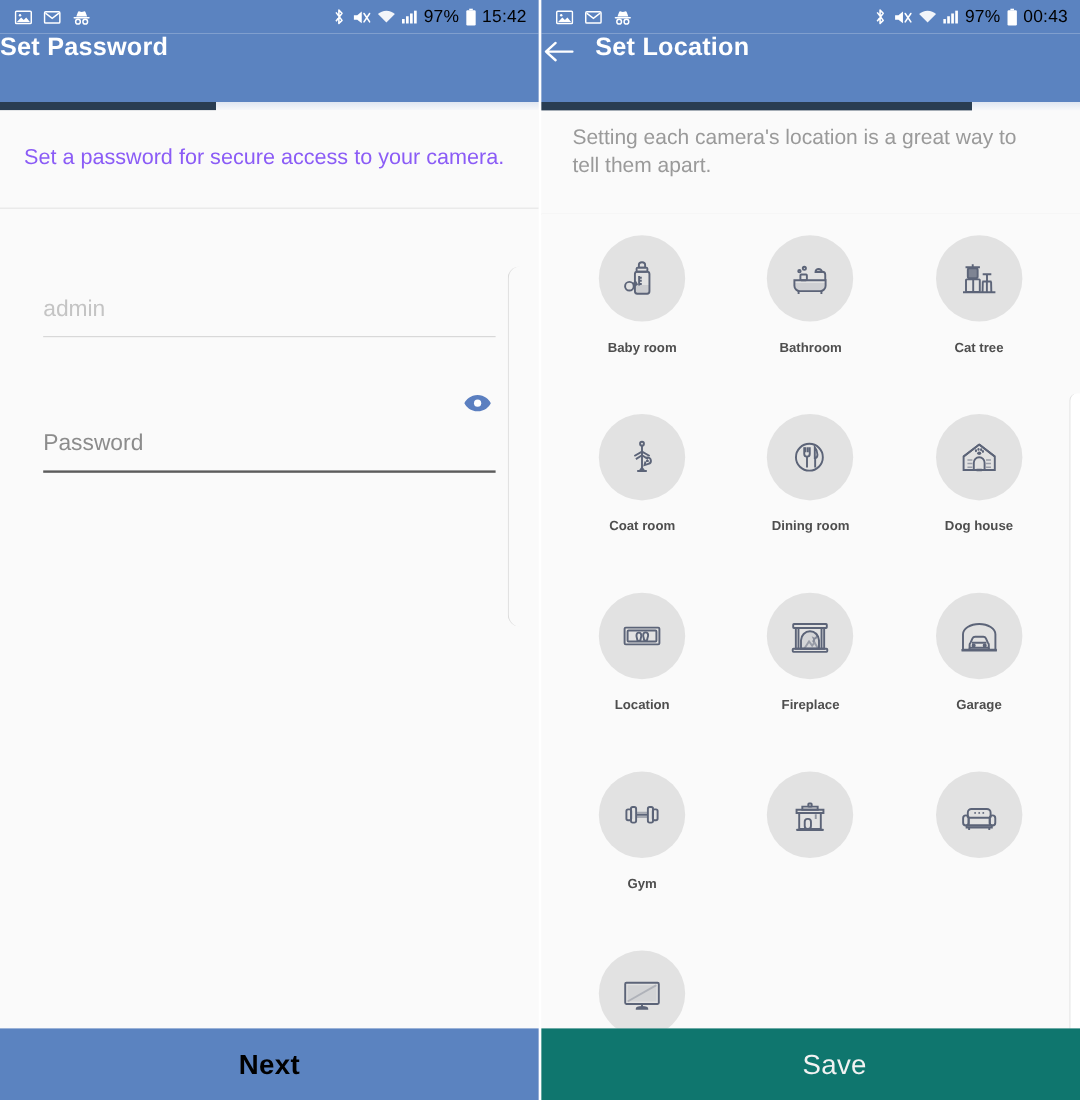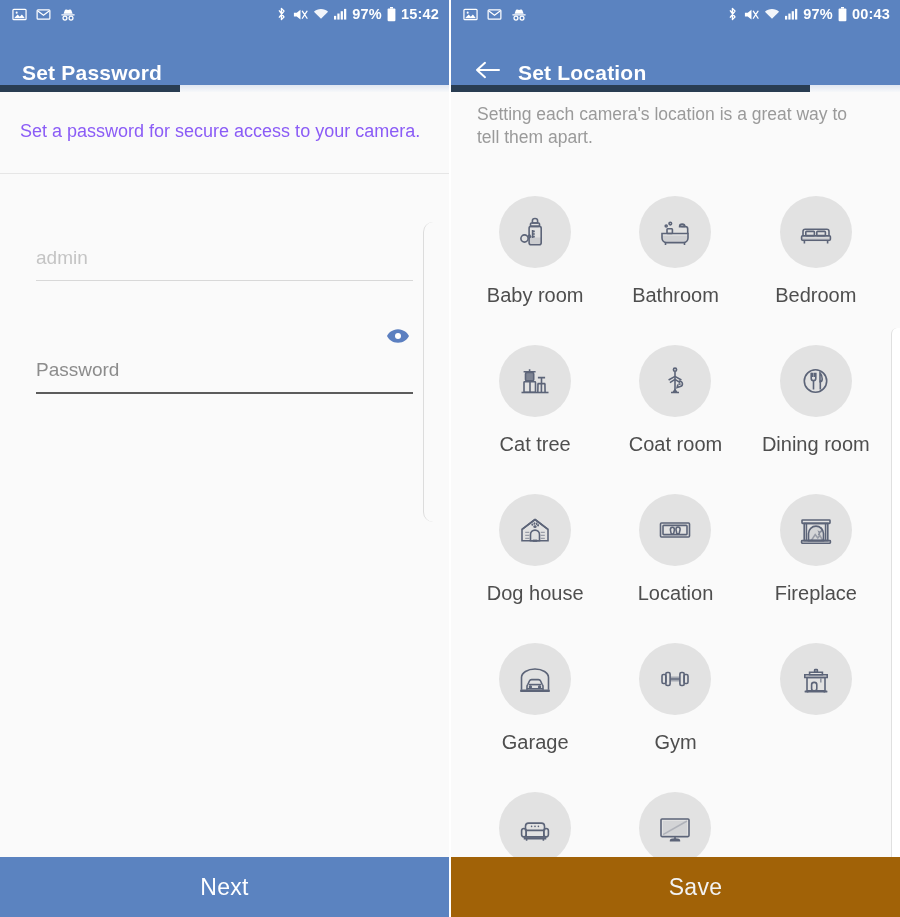--- a/index.html
+++ b/index.html
@@ -7,34 +7,34 @@
     width:900px;height:917px;overflow:hidden;
     font-family:"Liberation Sans","DejaVu Sans",sans-serif;
     background:#ffffff;
   }
   .screens{display:flex;width:900px;height:917px;}
   .phone{width:450px;height:917px;position:relative;overflow:hidden;background:#fafafa;}
   .phone.left{border-right:2px solid #ffffff;}
 
   
   .statusbar{
-    height:28px;background:#5b83c0;color:#ffffff;
+    height:28px;background:#5b83c0;color:#000000;
     display:flex;align-items:center;justify-content:space-between;
-    padding:0 10px 0 12px;box-sizing:border-box;font-weight:bold;
+    padding:0 10px 0 12px;box-sizing:border-box;
   }
   .sb-left{display:flex;align-items:center;gap:9px;}
   .sb-right{display:flex;align-items:center;gap:5px;font-size:14px;letter-spacing:.2px;}
   .sb-right .txt{font-size:14.5px;}
   .sb-ico{display:inline-flex;align-items:center;}
 
   
   .appbar{
     height:57px;background:#5b83c0;color:#fff;
-    display:flex;align-items:flex-end;box-sizing:border-box;
-    padding-left:22px;
+    display:flex;align-items:flex-start;box-sizing:border-box;
+    padding-left:0;
   }
   .appbar .back{
     width:30px;height:30px;margin-right:15px;
     display:flex;align-items:center;justify-content:center;cursor:pointer;
   }
   .appbar .title{font-size:21px;font-weight:bold;letter-spacing:.2px;}
 
   
   .progress{height:7px;width:100%;background:linear-gradient(180deg,#dfe6f1,#f7f8fa);position:relative;}
   .progress .fill{position:absolute;left:0;top:0;bottom:0;background:#293d52;}
@@ -77,35 +77,35 @@
     padding:18px 14px 0 14px;box-sizing:border-box;
   }
   .cell{
     display:flex;flex-direction:column;align-items:center;
     height:149px;cursor:pointer;
   }
   .cell .circ{
     width:72px;height:72px;border-radius:50%;background:#e2e2e2;
     display:flex;align-items:center;justify-content:center;
   }
-  .cell .lbl{margin-top:16px;font-size:20px;color:#4e4e4e;white-space:nowrap;}
+  .cell .lbl{margin-top:16px;font-size:11px;color:#4e4e4e;white-space:nowrap;font-weight:bold;}
   .right-edge{
     position:absolute;right:0;top:150px;width:8px;height:650px;background:#ffffff;
     border-left:1px solid #e0e0e0;border-radius:6px 0 0 6px;
   }
   .divider-top{position:absolute;top:178px;left:0;right:0;height:1px;background:#ebebeb;}
 
   
   .bottombar{
     position:absolute;left:0;right:0;bottom:0;height:60px;
     display:flex;align-items:center;justify-content:center;
     font-size:23px;letter-spacing:.3px;cursor:pointer;
   }
-  .bottombar.primary{background:#5b83c0;color:#ffffff;}
-  .bottombar.disabled{background:#a16207;color:#f2f2f2;padding-left:40px;}
+  .bottombar.primary{background:#5b83c0;color:#000000;font-weight:bold;}
+  .bottombar.disabled{background:#0f766e;color:#f2f2f2;padding-left:40px;}
 </style>
 </head>
 <body>
 
 <div class="screens">
 
   <div class="phone left">
 
     <div class="statusbar">
       <div class="sb-left">
@@ -313,35 +313,20 @@
                   <path d="M12.5 32.6v2.4M31.5 32.6v2.4"></path>
                   <path d="M28.5 16.5h3.8c1.4 0 2.4 1.1 2.4 2.4v4.6"></path>
                   <path d="M26.6 16.6c0-1.4 1.2-2.5 2.6-2.5s2.6 1.1 2.6 2.5z"></path>
                   <rect x="14" y="18.8" width="5.4" height="4.7" rx=".7"></rect>
                   <circle cx="13.2" cy="16" r="1"></circle>
                   <circle cx="17.3" cy="13.6" r="1.3"></circle>
                 </g>
               </svg>
             </div>
             <div class="lbl">Bathroom</div>
-          </div>
-          <div class="cell">
-            <div class="circ">
-              <svg width="44" height="44" viewBox="0 0 44 44">
-                <g fill="none" stroke="#5c6478" stroke-width="1.6">
-                  <path d="M9 21.5c0-1.2 1-2.2 2.2-2.2h21.6c1.2 0 2.2 1 2.2 2.2v4.3H9z"></path>
-                  <rect x="7.6" y="25.8" width="28.8" height="4.5" rx="1"></rect>
-                  <path d="M7.6 27.6h28.8v2.7a1 1 0 0 1-1 1h-26.8a1 1 0 0 1-1-1z" fill="#5c6478" opacity=".16" stroke="none"></path>
-                  <rect x="11.8" y="21.4" width="8.6" height="4.2" rx=".8"></rect>
-                  <rect x="22.8" y="21.4" width="8.6" height="4.2" rx=".8"></rect>
-                  <path d="M10.4 30.3v3.3M33.6 30.3v3.3"></path>
-                </g>
-              </svg>
-            </div>
-            <div class="lbl">Bedroom</div>
           </div>
           <div class="cell">
             <div class="circ">
               <svg width="44" height="44" viewBox="0 0 44 44">
                 <g fill="none" stroke="#5c6478" stroke-width="1.6">
                   <path d="M8.5 33.5h27"></path>
                   <rect x="11" y="22.8" width="11.5" height="10.4" rx=".6"></rect>
                   <path d="M17 22.8v10.4"></path>
                   <rect x="12.5" y="13.5" width="8.2" height="8.4" rx="1.4" fill="#5c6478" opacity=".75" stroke="none"></rect>
                   <rect x="12.5" y="13.5" width="8.2" height="8.4" rx="1.4"></rect>

